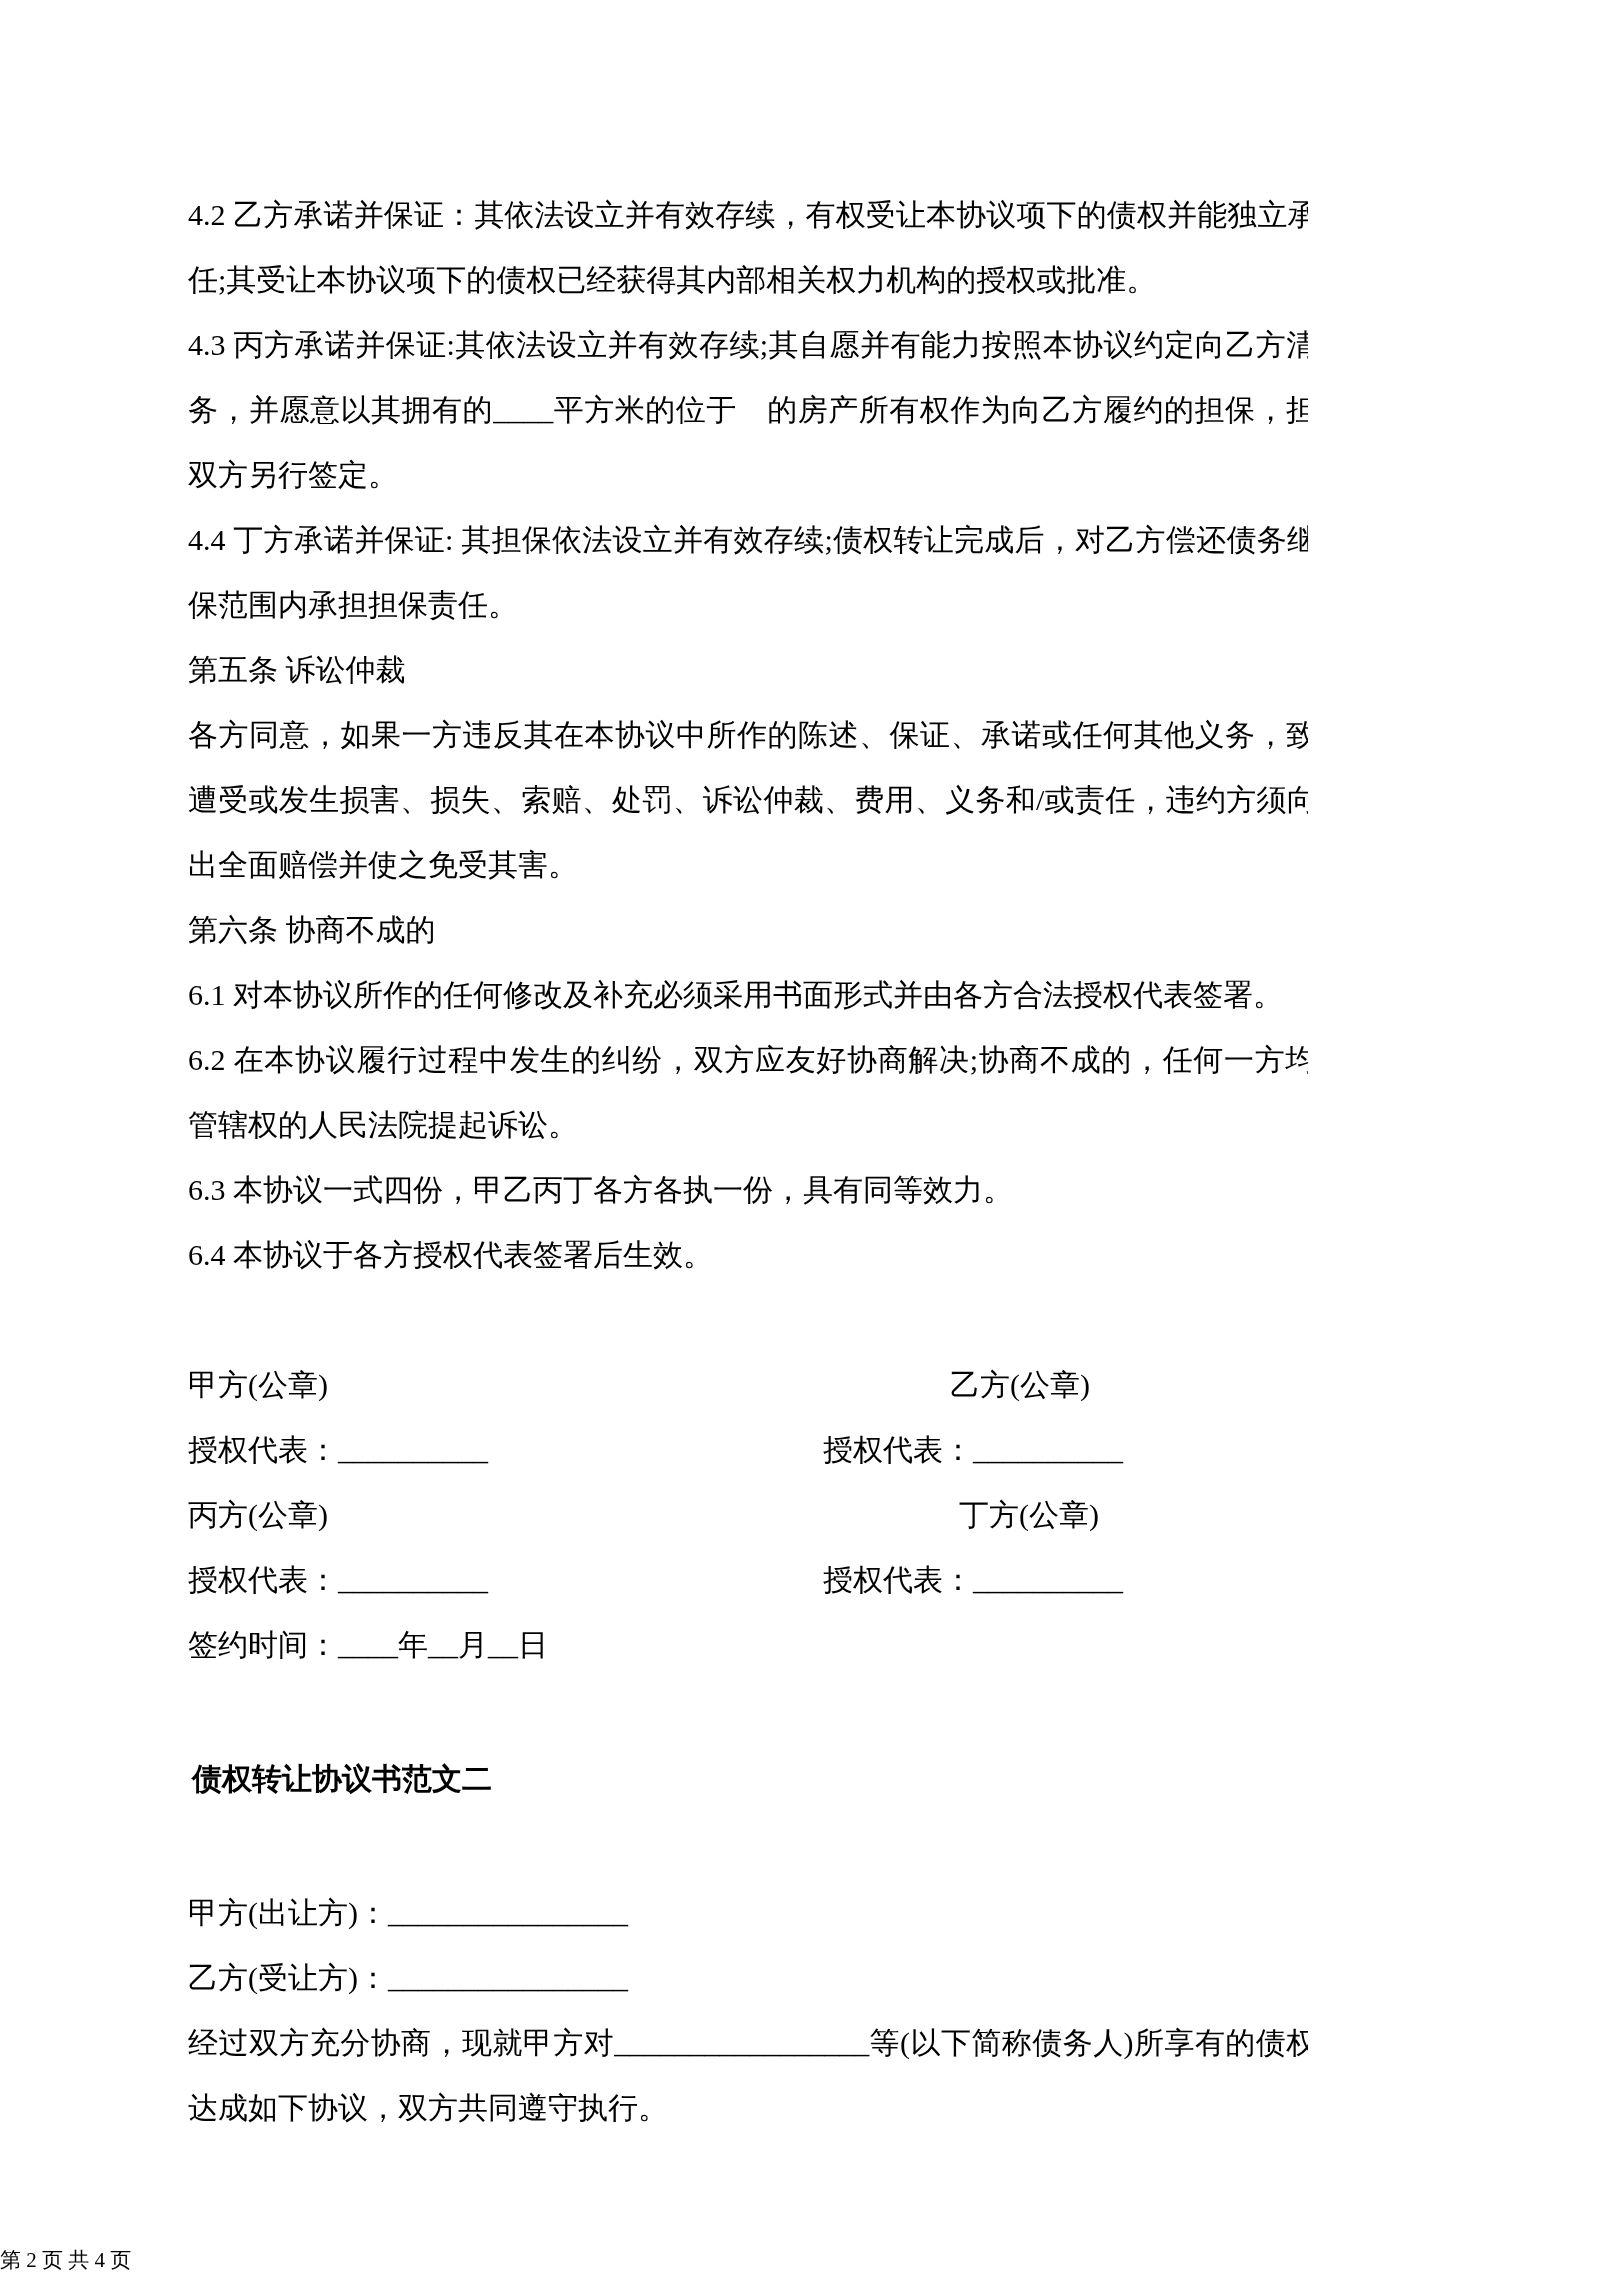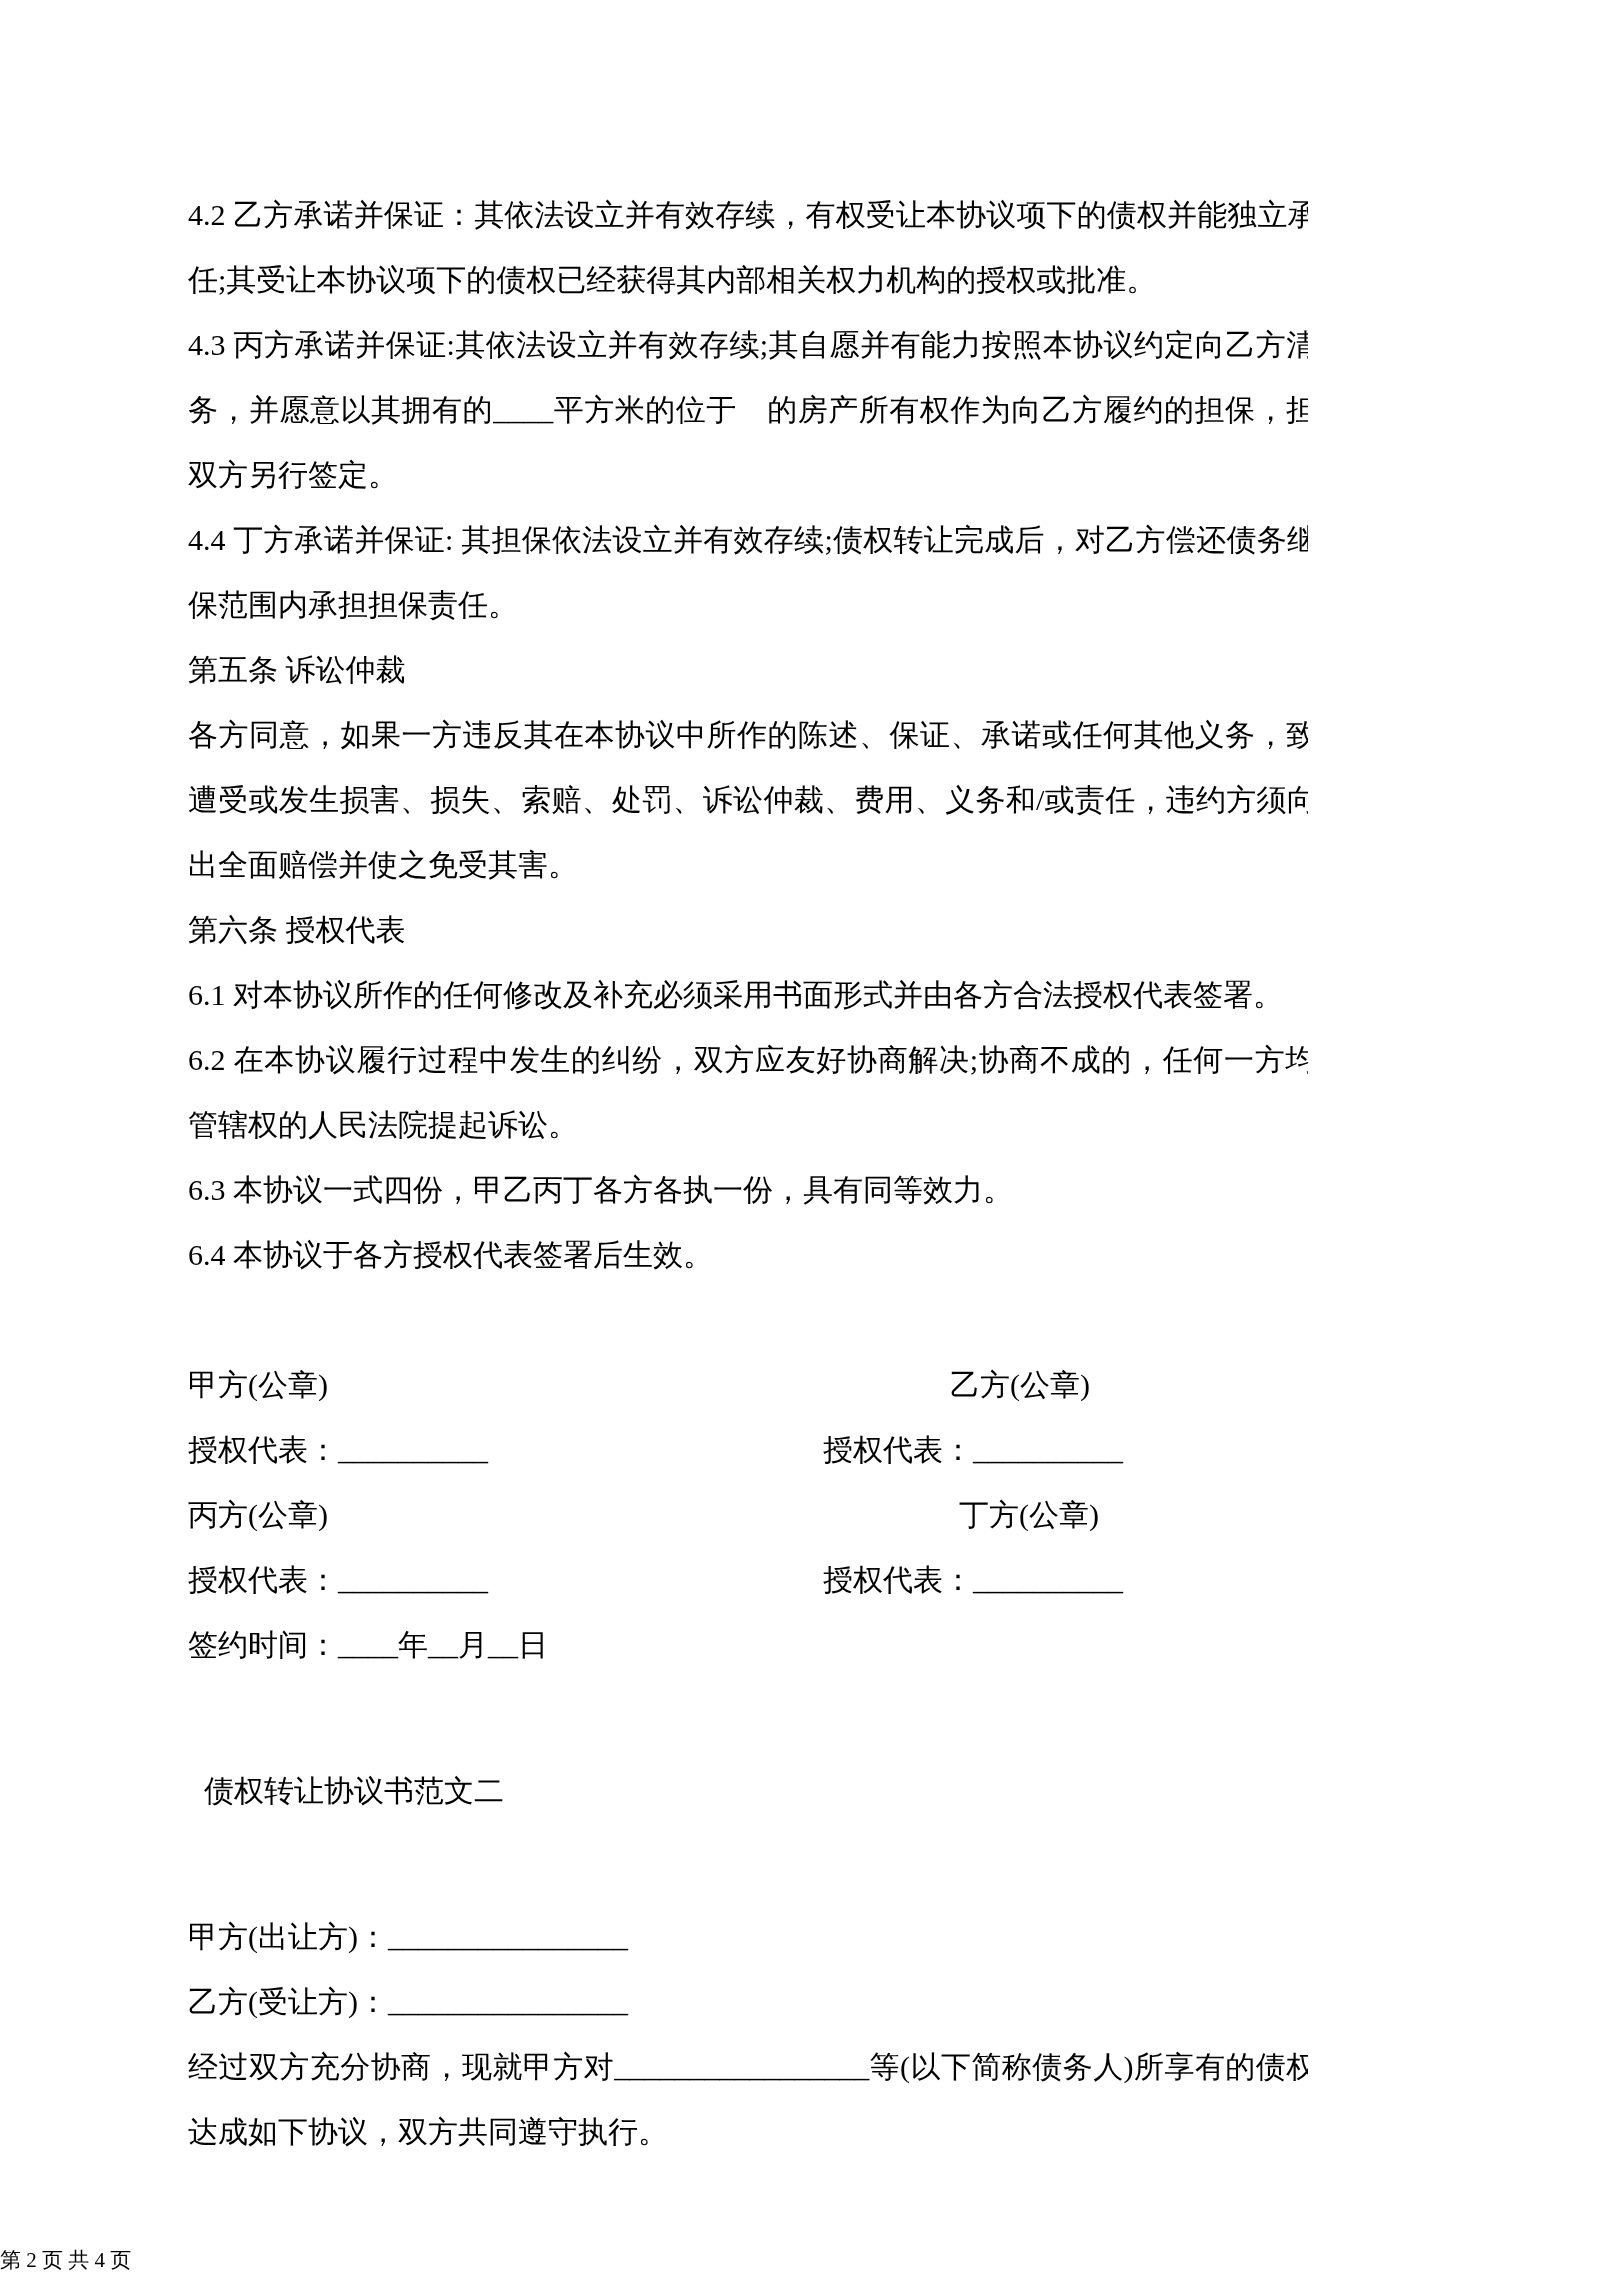--- a/index.html
+++ b/index.html
@@ -22,21 +22,21 @@
       text-align: justify;
     }
     .para { margin: 0; }
     .heading { margin: 0; }
     .spacer { height: 65px; }
     .sig-row { position: relative; height: 65px; white-space: nowrap; }
     .sig-right { position: absolute; top: 0; }
     .pos-seal { left: 762px; }
     .pos-seal-d { left: 771px; }
     .pos-rep { left: 635px; }
-    .section2-title { margin: 16px; }
+    .section2-title { margin: 4px; font-weight: bold; }
     .blank-line-text { letter-spacing: 0; }
     .footer {
       position: absolute;
       left: 0;
       right: 0;
       bottom: 20px;
       font-size: 21px;
       font-family: "Liberation Serif", "DejaVu Serif", serif;
       color: #000000;
     }
@@ -48,21 +48,21 @@
 
   <div class="content">
 
     <p class="para">4.2 乙方承诺并保证：其依法设立并有效存续，有权受让本协议项下的债权并能独立承担民事责任;其受让本协议项下的债权已经获得其内部相关权力机构的授权或批准。</p>
     <p class="para">4.3 丙方承诺并保证:其依法设立并有效存续;其自愿并有能力按照本协议约定向乙方清偿上述债务，并愿意以其拥有的____平方米的位于　的房产所有权作为向乙方履约的担保，担保协议由双方另行签定。</p>
     <p class="para">4.4 丁方承诺并保证: 其担保依法设立并有效存续;债权转让完成后，对乙方偿还债务继续在原担保范围内承担担保责任。</p>
 
     <p class="heading">第五条 诉讼仲裁</p>
     <p class="para">各方同意，如果一方违反其在本协议中所作的陈述、保证、承诺或任何其他义务，致使其他方遭受或发生损害、损失、索赔、处罚、诉讼仲裁、费用、义务和/或责任，违约方须向另一方作出全面赔偿并使之免受其害。</p>
 
-    <p class="heading">第六条 授权代表</p>
+    <p class="heading">第六条 协商不成的</p>
     <p class="para">6.1 对本协议所作的任何修改及补充必须采用书面形式并由各方合法授权代表签署。</p>
     <p class="para">6.2 在本协议履行过程中发生的纠纷，双方应友好协商解决;协商不成的，任何一方均有权向有管辖权的人民法院提起诉讼。</p>
     <p class="para">6.3 本协议一式四份，甲乙丙丁各方各执一份，具有同等效力。</p>
     <p class="para">6.4 本协议于各方授权代表签署后生效。</p>
 
     <div class="spacer"></div>
 
     <div class="sig-row">
       <span>甲方(公章)</span>
       <span class="sig-right pos-seal">乙方(公章)</span>

